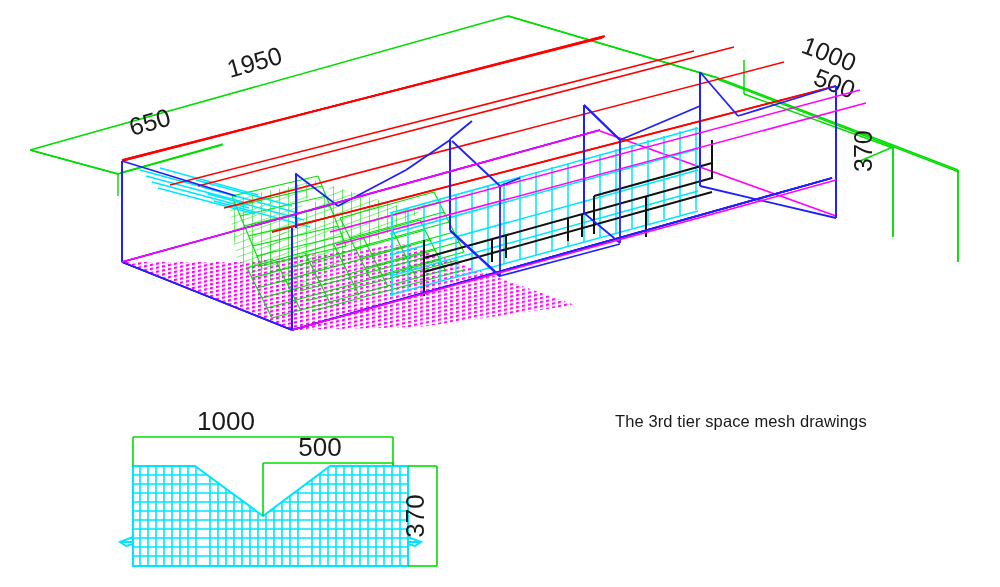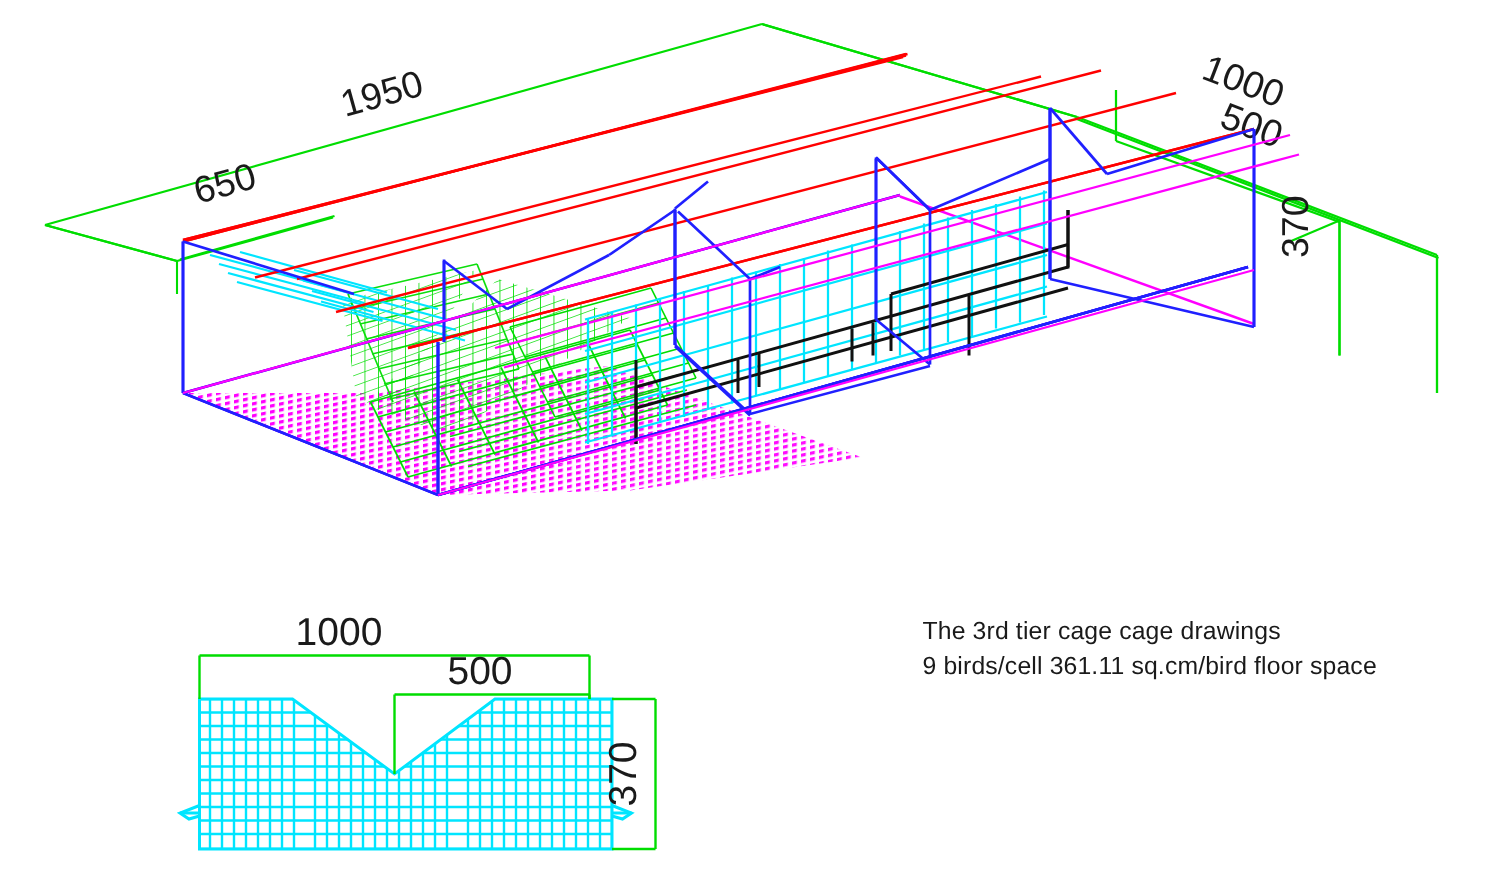--- a/index.html
+++ b/index.html
@@ -459,17 +459,16 @@
       <path d="M408,466 H437"></path>
       <path d="M408,566 H437"></path>
     </g>
 
     <text class="dimtext" x="226" y="430" font-size="26" text-anchor="middle">1000</text>
     <text class="dimtext" x="320" y="456" font-size="26" text-anchor="middle">500</text>
     <text class="dimtext" x="424" y="516" font-size="26" text-anchor="middle" transform="rotate(-90 424 516)">370</text>
   </svg>
 
   <div class="notes">
-    <div>The 3rd tier cage cage drawings</div>
-    <div>9 birds/cell   361.11 sq.cm/bird floor space</div>
+    <div>The 3rd tier space mesh drawings</div>
   </div>
 
 </div>
 
 </body></html>

